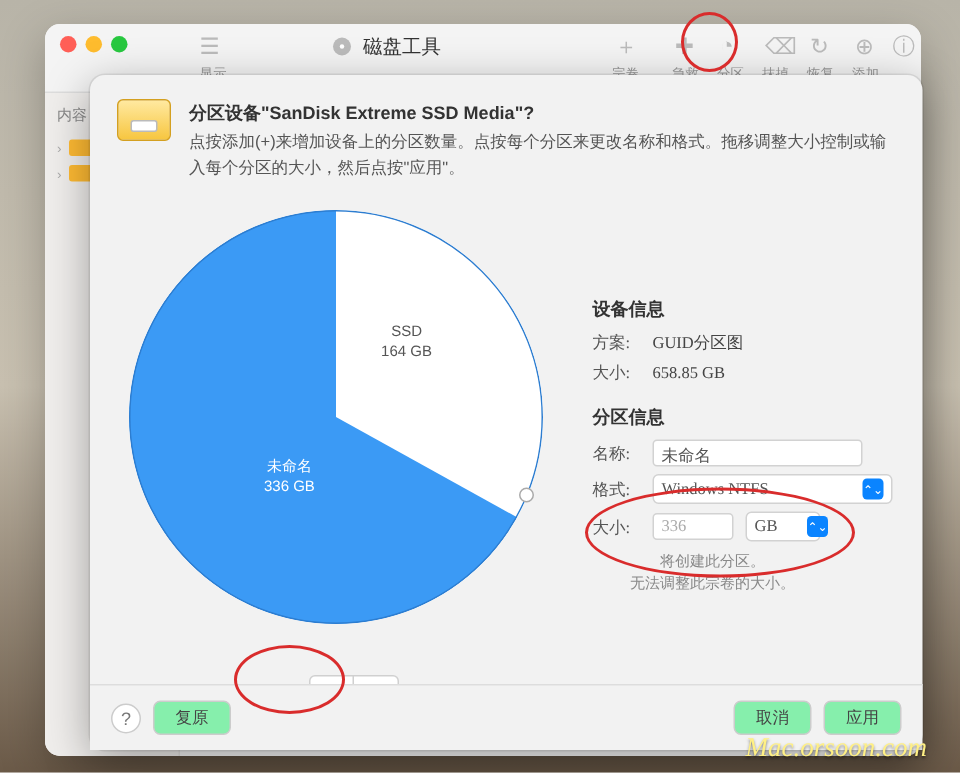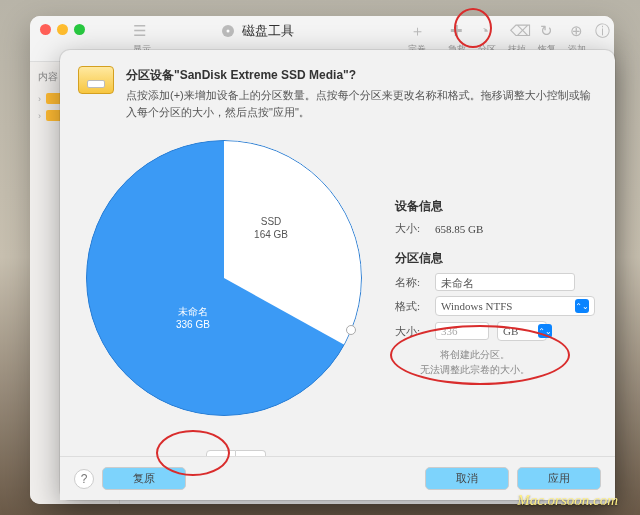--- a/index.html
+++ b/index.html
@@ -90,26 +90,26 @@
   .sel { background:#fff; border:1px solid #d2d2d2; border-radius:4px; padding:2px 5px; font-size:11px; width:160px; height:20px; display:flex; align-items:center; justify-content:space-between;gap:20px;}
   .sel .arr{ width:14px; height:14px; background:#0a84ff; border-radius:3px; display:flex; align-items:center; justify-content:center; color:#fff; font-size:8px;}
   .note { font-size:10px; color:#888; margin-top:6px; text-align:center; width:160px; line-height:1.5;}
 
   .footer {
     position:absolute; bottom:0; left:0; right:0; height:44px;
     border-top:1px solid #ddd; background:#f2f2f2;
     display:flex; align-items:center; padding:0 14px;
   }
   .help { width:20px; height:20px; border:1px solid #ccc; border-radius:50%; text-align:center; line-height:19px; color:#777; font-size:12px; background:#fff; cursor:pointer;}
-  .btn { background:#7dd3fc; border:1px solid #ccc; border-radius:5px; padding:3px 30px; font-size:11px; color:#444; cursor:pointer; margin-left:8px;}
+  .btn { background:#86efac; border:1px solid #ccc; border-radius:5px; padding:3px 14px; font-size:11px; color:#444; cursor:pointer; margin-left:8px;}
   .spacer{flex:1;}
 
   
   .ann { position:absolute; border:2px solid #d92c2c; border-radius:50%; pointer-events:none;}
-  .wm { position:absolute; right:22px; bottom:6px; color:#fff085; font-style:italic; font-size:15px; text-shadow:0 1px 2px rgba(0,0,0,0.5); font-family: "Brush Script MT", cursive;}
+  .wm { position:absolute; right:22px; bottom:6px; color:#fff085; font-style:italic; font-size:18px; text-shadow:0 1px 2px rgba(0,0,0,0.5); font-family: "Brush Script MT", cursive;}
 </style>
 </head>
 <body>
 
 <div class="bg-window">
   <div class="titlebar">
     <div class="traffic">
       <div class="dot red"></div>
       <div class="dot yellow"></div>
       <div class="dot green"></div>
@@ -189,20 +189,24 @@
       <div class="handle"></div>
       <div class="addremove">
         <div class="seg-btn">＋</div>
         <div class="seg-btn">－</div>
       </div>
     </div>
 
     <div class="info">
       <div class="sect">设备信息</div>
       <div class="row">
+        <span class="lbl">方案:</span>
+        <span class="val">GUID分区图</span>
+      </div>
+      <div class="row">
         <span class="lbl">大小:</span>
         <span class="val">658.85 GB</span>
       </div>
 
       <div class="sect" style="margin-top:14px;">分区信息</div>
       <div class="row">
         <span class="lbl">名称:</span>
         <span class="inp">未命名</span>
       </div>
       <div class="row">

